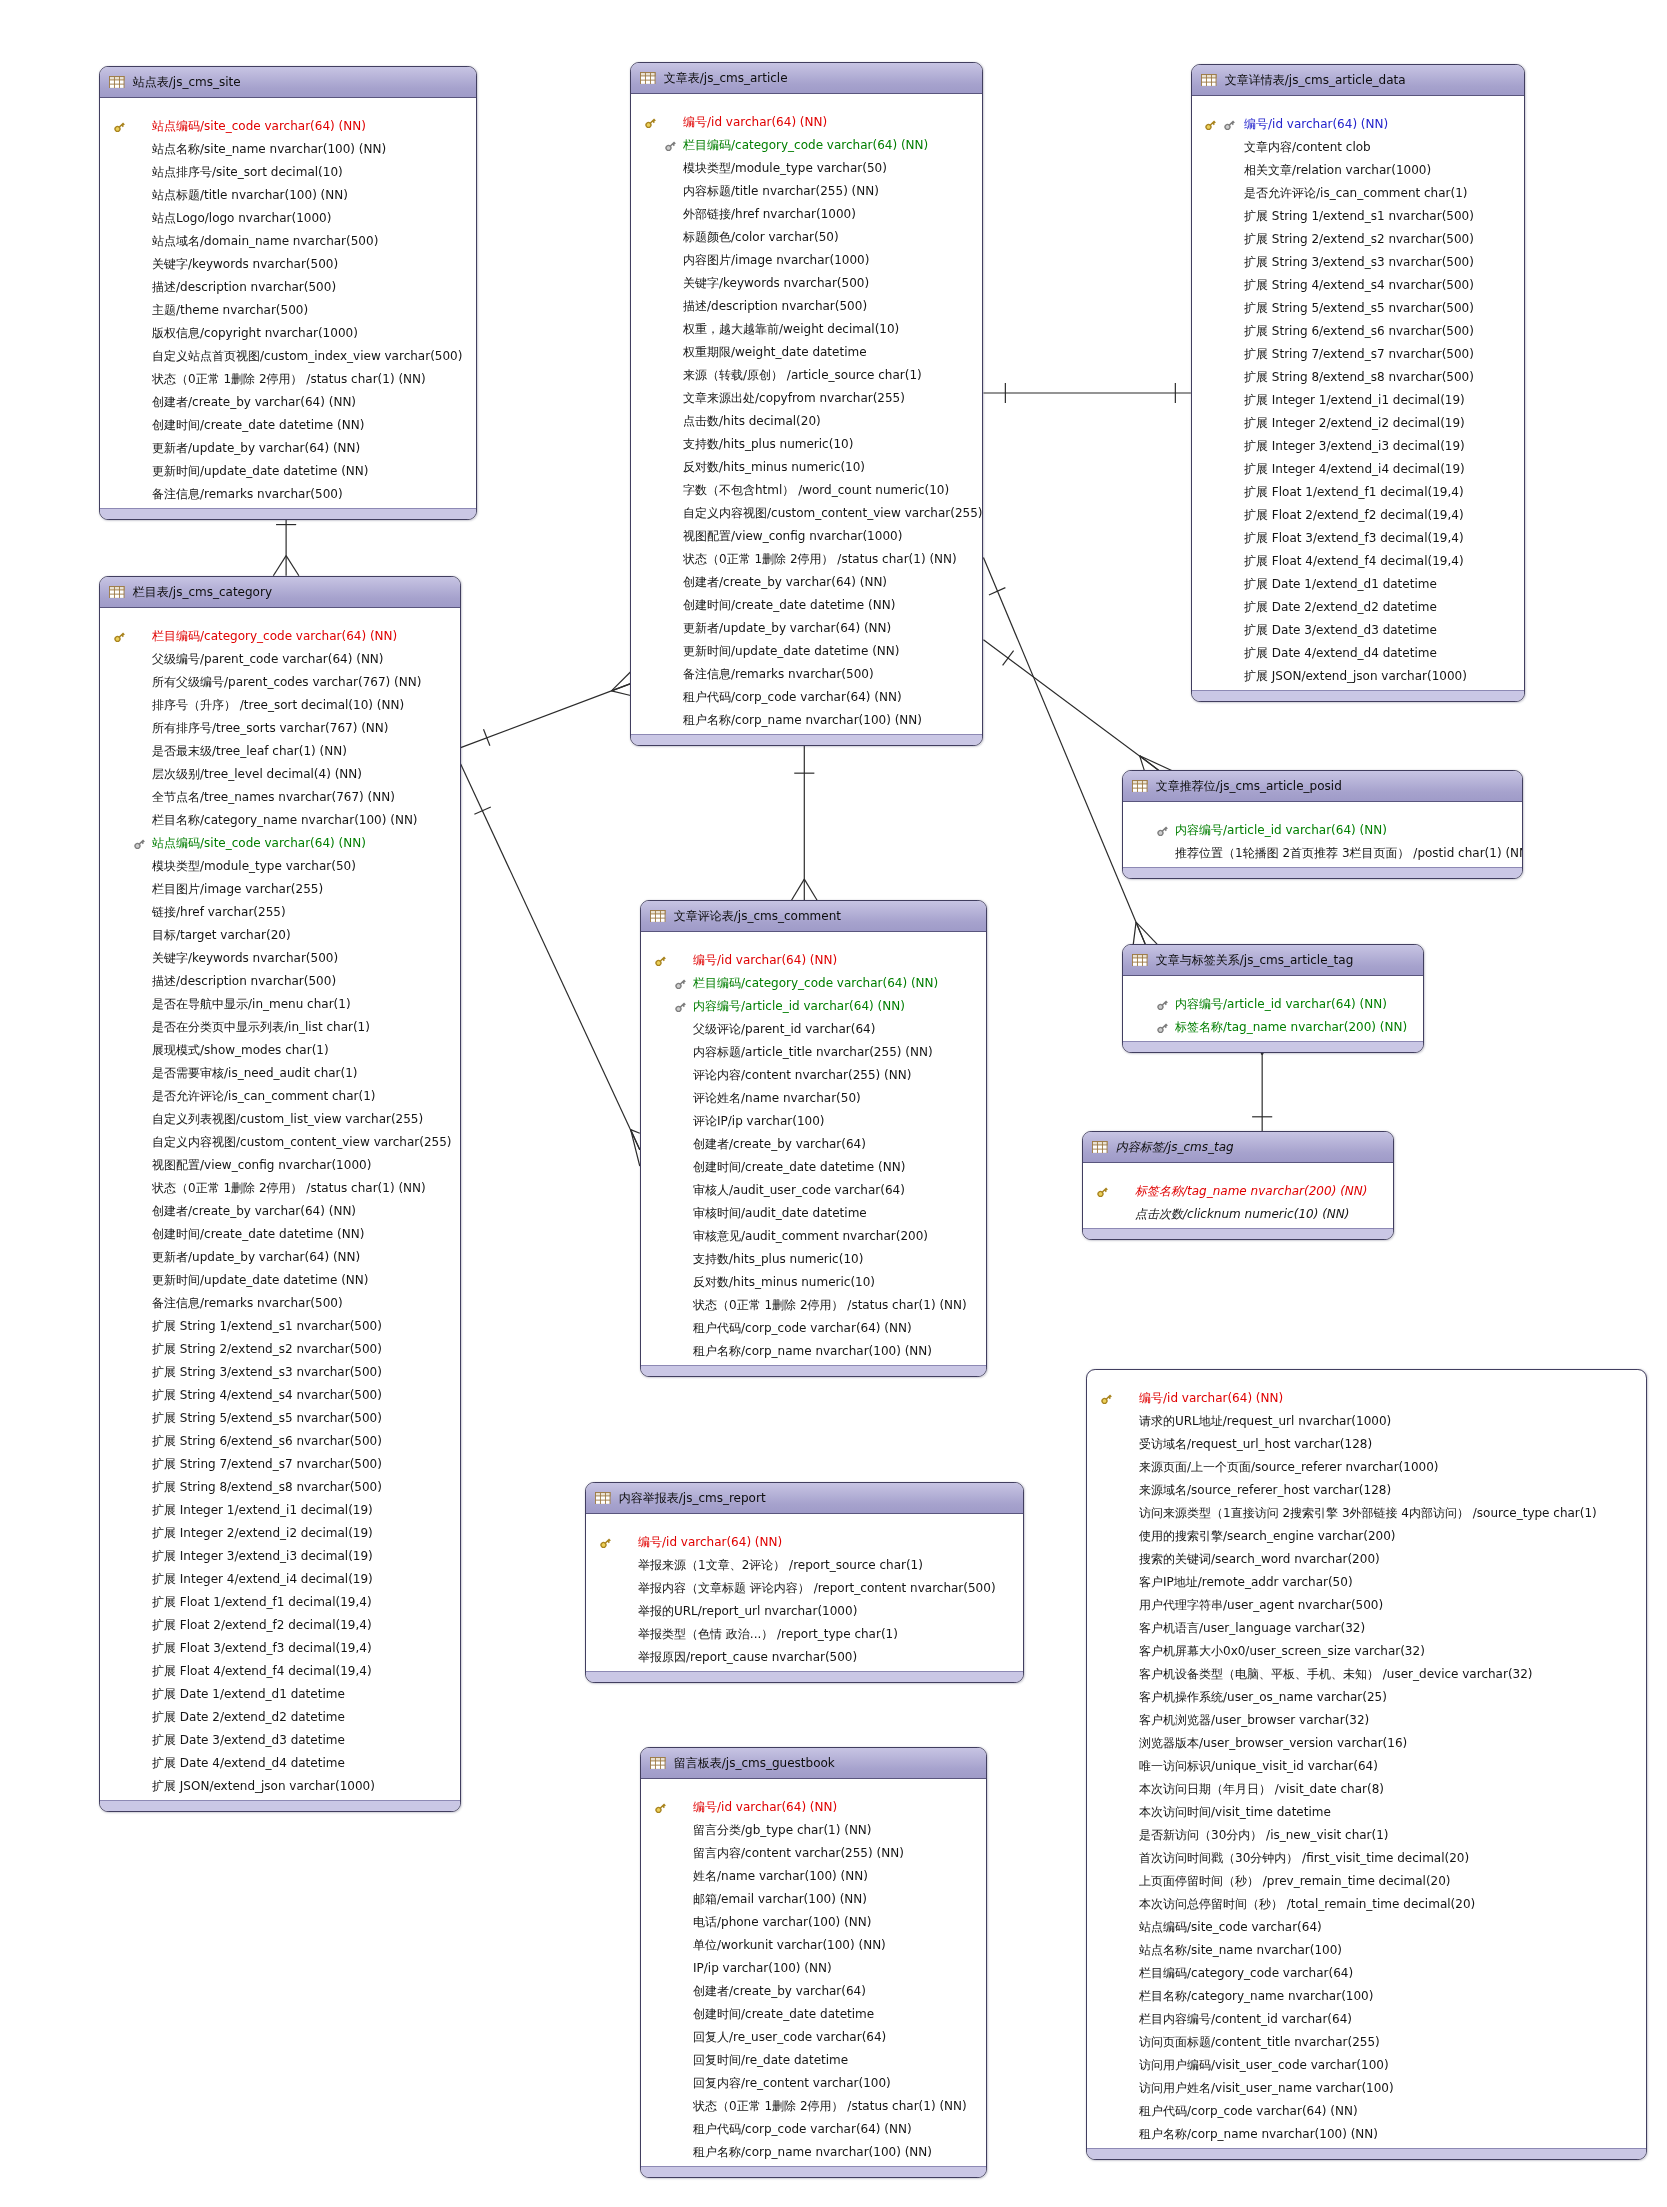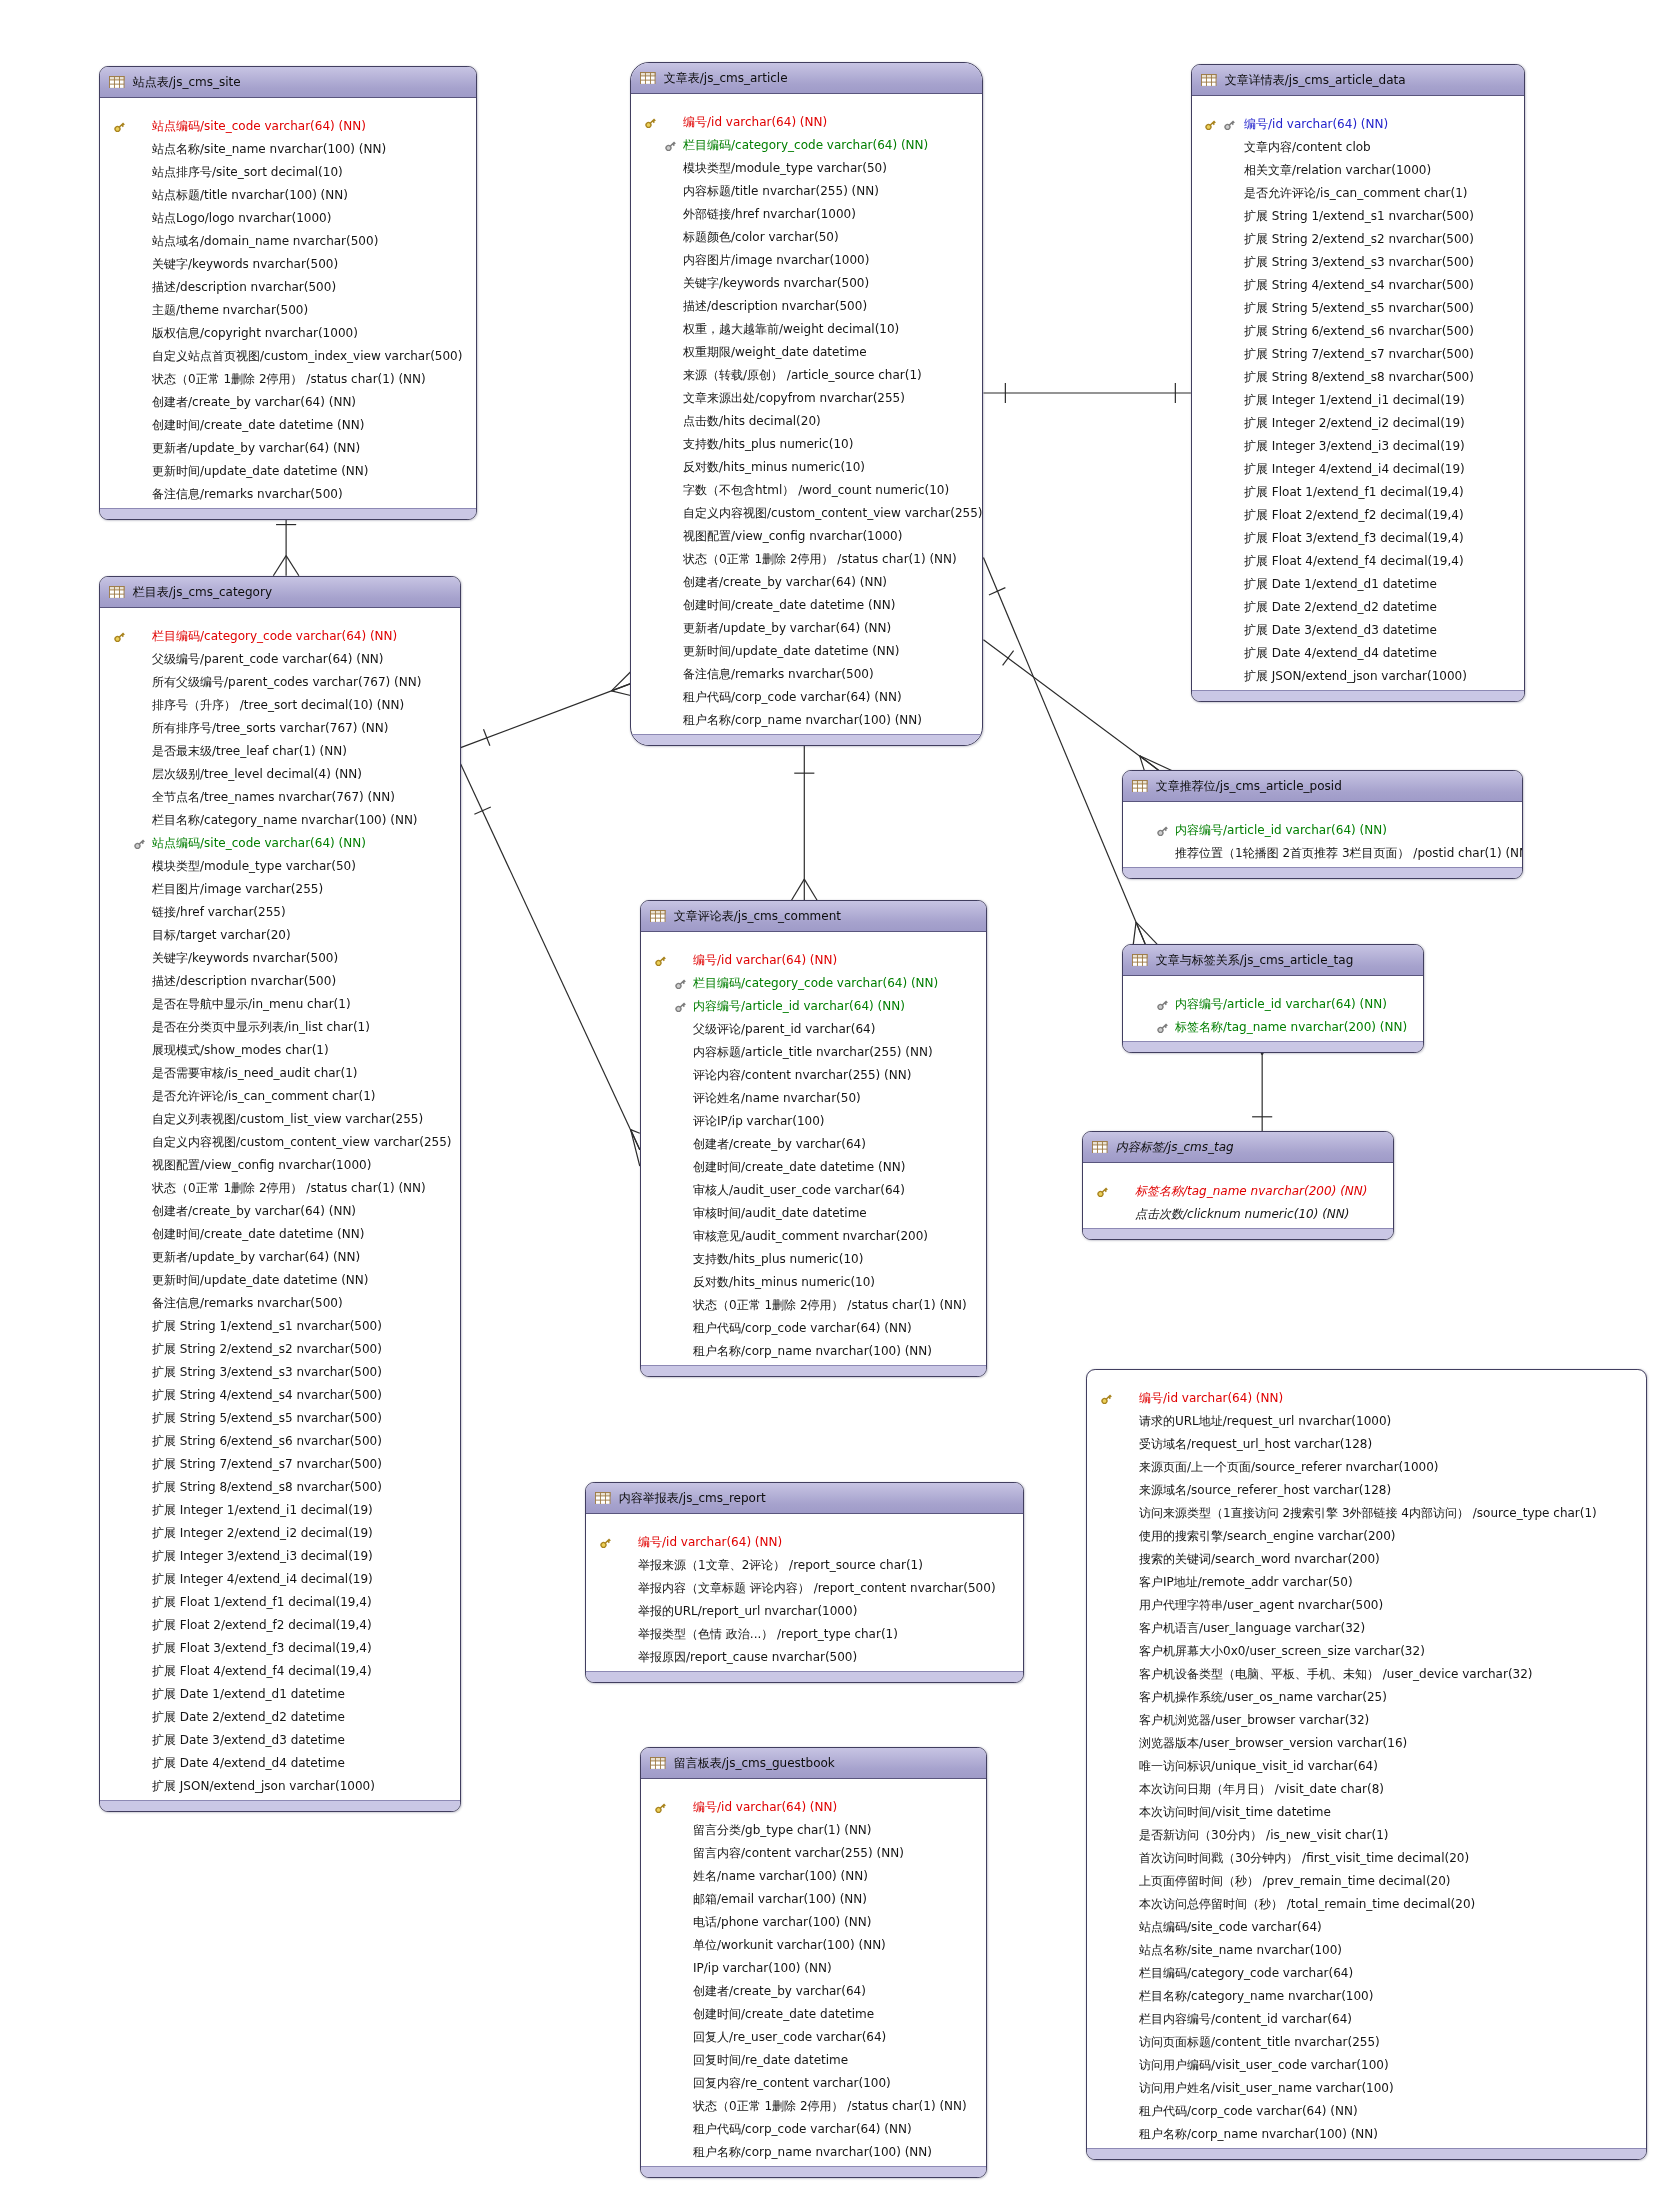--- a/index.html
+++ b/index.html
@@ -97,21 +97,21 @@
         <div class="frow"><span>自定义站点首页视图/custom_index_view varchar(500)</span></div>
         <div class="frow"><span>状态（0正常 1删除 2停用） /status char(1) (NN)</span></div>
         <div class="frow"><span>创建者/create_by varchar(64) (NN)</span></div>
         <div class="frow"><span>创建时间/create_date datetime (NN)</span></div>
         <div class="frow"><span>更新者/update_by varchar(64) (NN)</span></div>
         <div class="frow"><span>更新时间/update_date datetime (NN)</span></div>
         <div class="frow"><span>备注信息/remarks nvarchar(500)</span></div>
       </div>
       <div class="tfoot"></div>
     </div>
-    <div class="tbl" style="left: 630px; top: 62px; width: 353px; border-radius: 19px;">
+    <div class="tbl" style="left: 630px; top: 62px; width: 353px;">
       <div class="thead">
         <span style="display: inline-flex;">
           <svg viewBox="0 0 17 14" width="15.5" height="12.8">
             <rect x="0.5" y="0.5" width="16" height="13" fill="#ffffff" stroke="#9c7a45"></rect>
             <rect x="0.5" y="0.5" width="16" height="3.8" fill="#e9e1d2" stroke="#9c7a45"></rect>
             <line x1="6" y1="0.5" x2="6" y2="13.5" stroke="#9c7a45"></line>
             <line x1="11.5" y1="0.5" x2="11.5" y2="13.5" stroke="#9c7a45"></line>
             <line x1="0.5" y1="8.9" x2="16.5" y2="8.9" stroke="#9c7a45"></line>
           </svg>
         </span>

